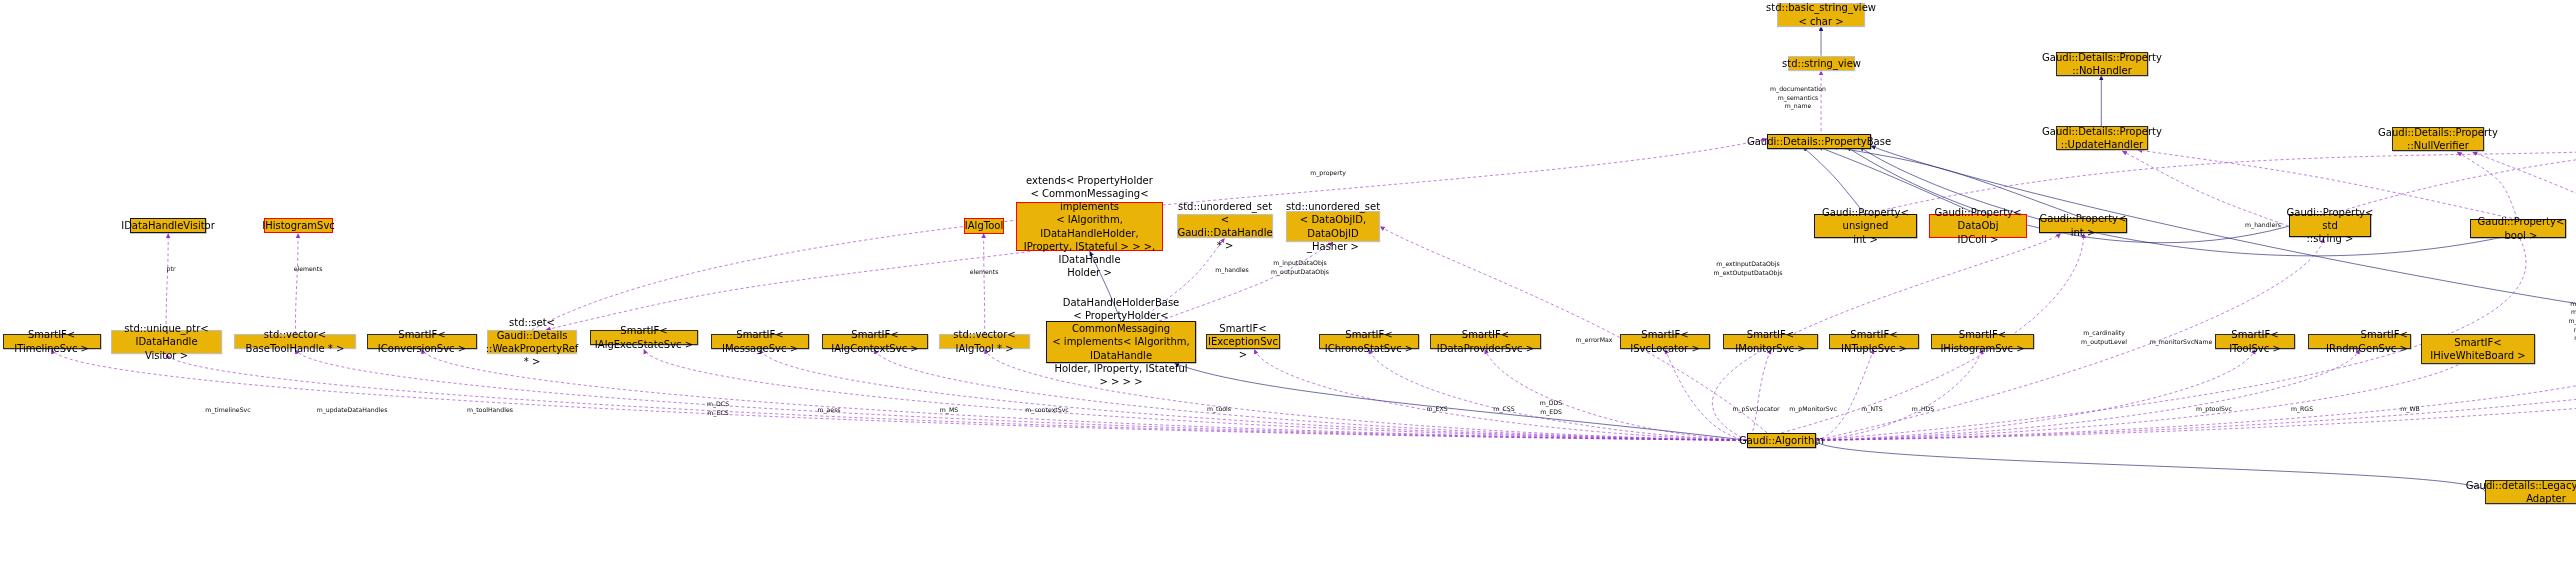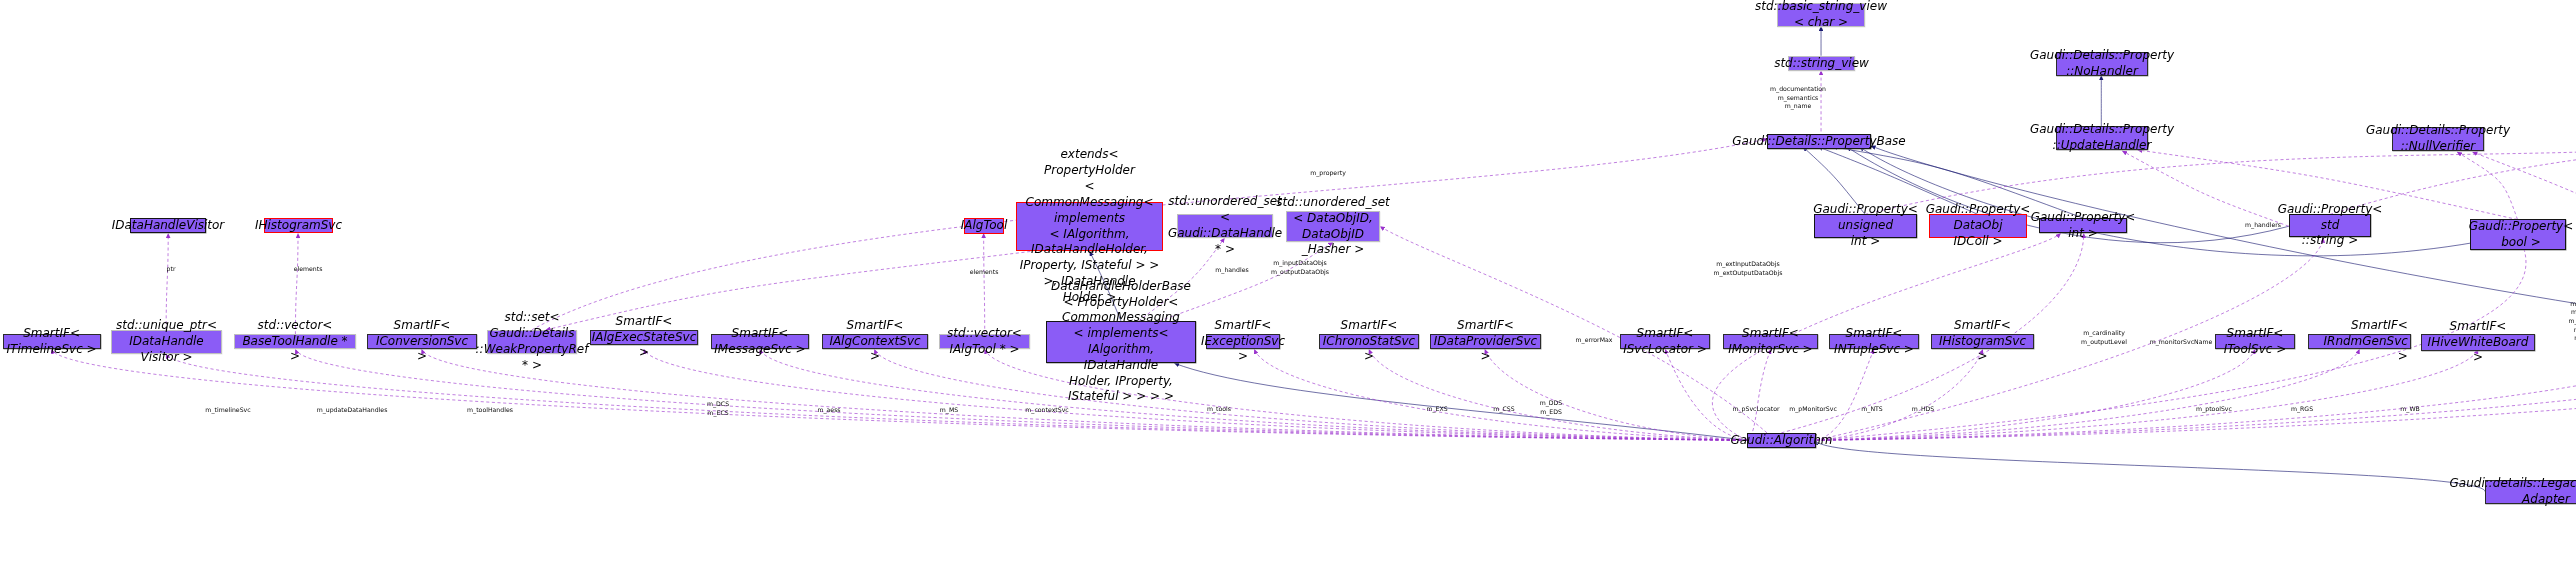--- a/index.html
+++ b/index.html
@@ -1,21 +1,21 @@
 <!DOCTYPE html>
 <html style="font-size:8.2px"><head>
 <meta charset="utf-8">
 <style>
   html,body{margin:0;padding:0;background:#ffffff;}
   #canvas{position:relative;width:3163px;height:588px;background:#ffffff;overflow:hidden;
           font-family:"DejaVu Sans","Liberation Sans",sans-serif;}
   #edges{position:absolute;left:0;top:0;width:3163px;height:588px;}
   .node{position:absolute;display:flex;align-items:center;justify-content:center;
-        text-align:center;background:#8b5cf6;color:#000;font-size:12px;line-height:1.32;
-        white-space:pre-line;padding:0.5px 2.1px;box-sizing:border-box;cursor:pointer;font-style:italic;}
+        text-align:center;background:#eab308;color:#000;font-size:10px;line-height:1.32;
+        white-space:pre-line;padding:0.5px 2.1px;box-sizing:border-box;cursor:pointer;}
   .n-gray{border:0.5px solid #bfbfbf;box-shadow:0.5px 0.5px 0 #e8e8e8;}
   .n-black{border:0.5px solid #2b2b2b;box-shadow:0.5px 0.5px 0 #9a9a9a;}
   .n-bold{border:1px solid #141414;box-shadow:0.5px 0.5px 0 #8a8a8a;}
   .n-red{border:0.8px solid #ff0000;}
   .elabel{position:absolute;transform:translate(-50%,-50%);font-size:6.2px;color:#0a0a0a;
           text-align:center;line-height:1.4;white-space:pre-line;pointer-events:none;}
 </style>
 </head>
 <body>
 
@@ -119,21 +119,21 @@
       <div class="node n-gray" style="left: 1286px; top: 211px; width: 94px; height: 31px;">std::unordered_set
 &lt; DataObjID, DataObjID
 _Hasher &gt;</div>
       <div class="node n-bold" style="left: 1814px; top: 214px; width: 103px; height: 24px;">Gaudi::Property&lt; unsigned
 int &gt;</div>
       <div class="node n-red" style="left: 1929px; top: 214px; width: 98px; height: 24px;">Gaudi::Property&lt; DataObj
 IDColl &gt;</div>
       <div class="node n-bold" style="left: 2039px; top: 218px; width: 88px; height: 15px;">Gaudi::Property&lt; int &gt;</div>
       <div class="node n-bold" style="left: 2289px; top: 214px; width: 82px; height: 23px;">Gaudi::Property&lt; std
 ::string &gt;</div>
-      <div class="node n-bold" style="left: 2470px; top: 219px; width: 96px; height: 31px; padding-left: 8px;">Gaudi::Property&lt; bool &gt;</div>
+      <div class="node n-bold" style="left: 2470px; top: 219px; width: 96px; height: 19px; padding-left: 8px;">Gaudi::Property&lt; bool &gt;</div>
       <div class="node n-black" style="left: 2.6px; top: 334px; width: 98px; height: 15px;">SmartIF&lt; ITimelineSvc &gt;</div>
       <div class="node n-gray" style="left: 111px; top: 330px; width: 111px; height: 24px;">std::unique_ptr&lt; IDataHandle
 Visitor &gt;</div>
       <div class="node n-gray" style="left: 234px; top: 334px; width: 122px; height: 15px;">std::vector&lt; BaseToolHandle * &gt;</div>
       <div class="node n-black" style="left: 367px; top: 334px; width: 110px; height: 15px;">SmartIF&lt; IConversionSvc &gt;</div>
       <div class="node n-gray" style="left: 487px; top: 330px; width: 90px; height: 24px;">std::set&lt; Gaudi::Details
 ::WeakPropertyRef * &gt;</div>
       <div class="node n-black" style="left: 590px; top: 330px; width: 108px; height: 15px;">SmartIF&lt; IAlgExecStateSvc &gt;</div>
       <div class="node n-black" style="left: 711px; top: 334px; width: 98px; height: 15px;">SmartIF&lt; IMessageSvc &gt;</div>
       <div class="node n-black" style="left: 822px; top: 334px; width: 106px; height: 15px;">SmartIF&lt; IAlgContextSvc &gt;</div>
@@ -144,21 +144,21 @@
 Holder, IProperty, IStateful &gt; &gt; &gt; &gt;</div>
       <div class="node n-black" style="left: 1206px; top: 334px; width: 74px; height: 15px;">SmartIF&lt; IExceptionSvc &gt;</div>
       <div class="node n-black" style="left: 1319px; top: 334px; width: 100px; height: 15px;">SmartIF&lt; IChronoStatSvc &gt;</div>
       <div class="node n-black" style="left: 1430px; top: 334px; width: 111px; height: 15px;">SmartIF&lt; IDataProviderSvc &gt;</div>
       <div class="node n-black" style="left: 1620px; top: 334px; width: 90px; height: 15px;">SmartIF&lt; ISvcLocator &gt;</div>
       <div class="node n-black" style="left: 1723px; top: 334px; width: 95px; height: 15px;">SmartIF&lt; IMonitorSvc &gt;</div>
       <div class="node n-black" style="left: 1829px; top: 334px; width: 90px; height: 15px;">SmartIF&lt; INTupleSvc &gt;</div>
       <div class="node n-black" style="left: 1931px; top: 334px; width: 103px; height: 15px;">SmartIF&lt; IHistogramSvc &gt;</div>
       <div class="node n-black" style="left: 2215px; top: 334px; width: 80px; height: 15px;">SmartIF&lt; IToolSvc &gt;</div>
       <div class="node n-black" style="left: 2308px; top: 334px; width: 103px; height: 15px; text-align: right;">SmartIF&lt; IRndmGenSvc &gt;</div>
-      <div class="node n-black" style="left: 2421px; top: 334px; width: 114px; height: 17px;">SmartIF&lt; IHiveWhiteBoard &gt;</div>
+      <div class="node n-black" style="left: 2421px; top: 334px; width: 114px; height: 30px;">SmartIF&lt; IHiveWhiteBoard &gt;</div>
       <div class="node n-bold" style="left: 1747px; top: 433px; width: 69px; height: 15px;">Gaudi::Algorithm</div>
       <div class="node n-black" style="left: 2485px; top: 480px; width: 122px; height: 24px;">Gaudi::details::LegacyAlgorithm
 Adapter</div>
     </div>
   <div id="labels">
       <div class="elabel" style="left: 171px; top: 269px;">ptr</div>
       <div class="elabel" style="left: 308px; top: 269px;">elements</div>
       <div class="elabel" style="left: 984px; top: 272px;">elements</div>
       <div class="elabel" style="left: 1328px; top: 173px;">m_property</div>
       <div class="elabel" style="left: 1232px; top: 270px;">m_handles</div>

